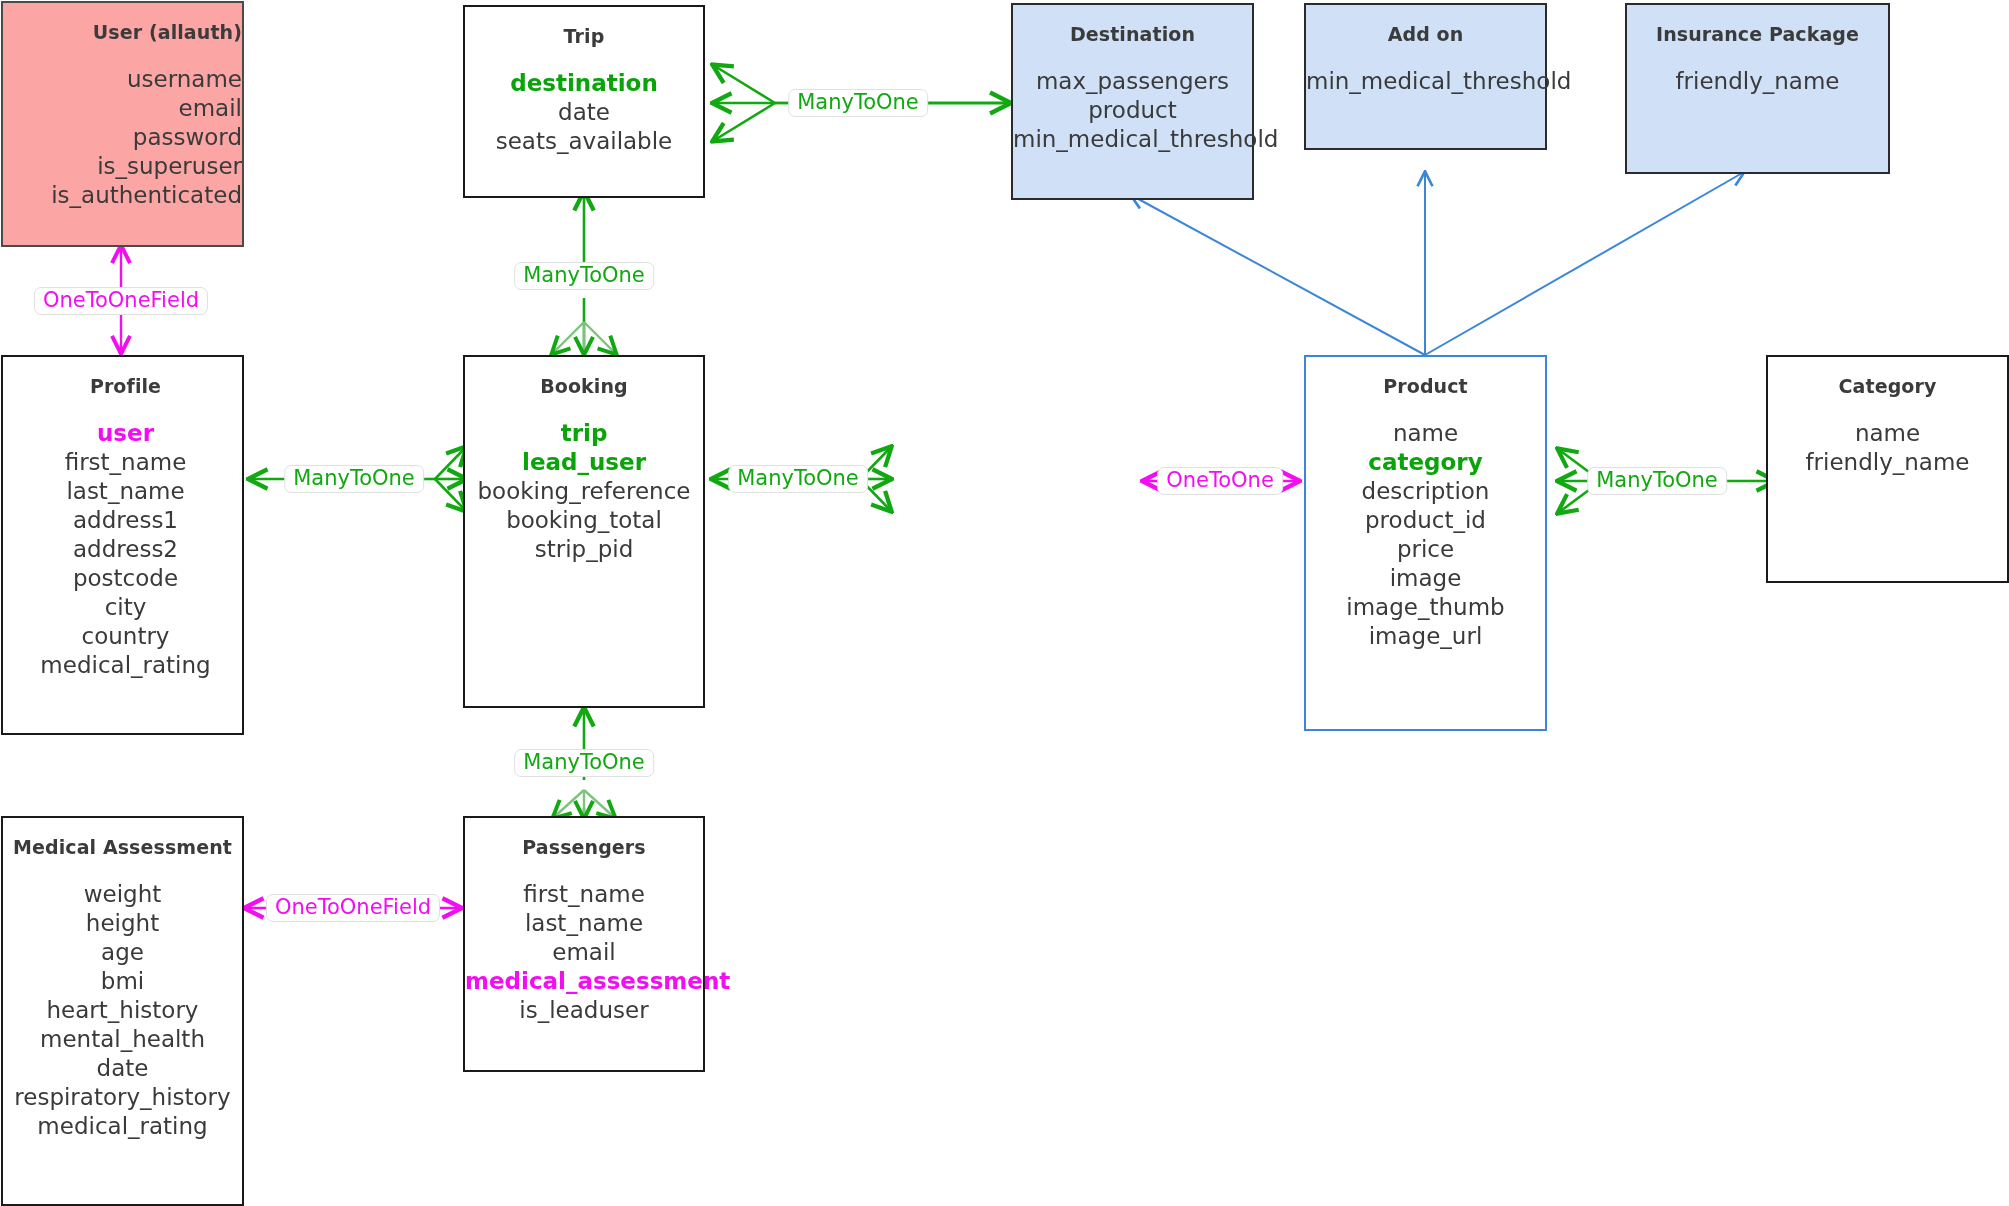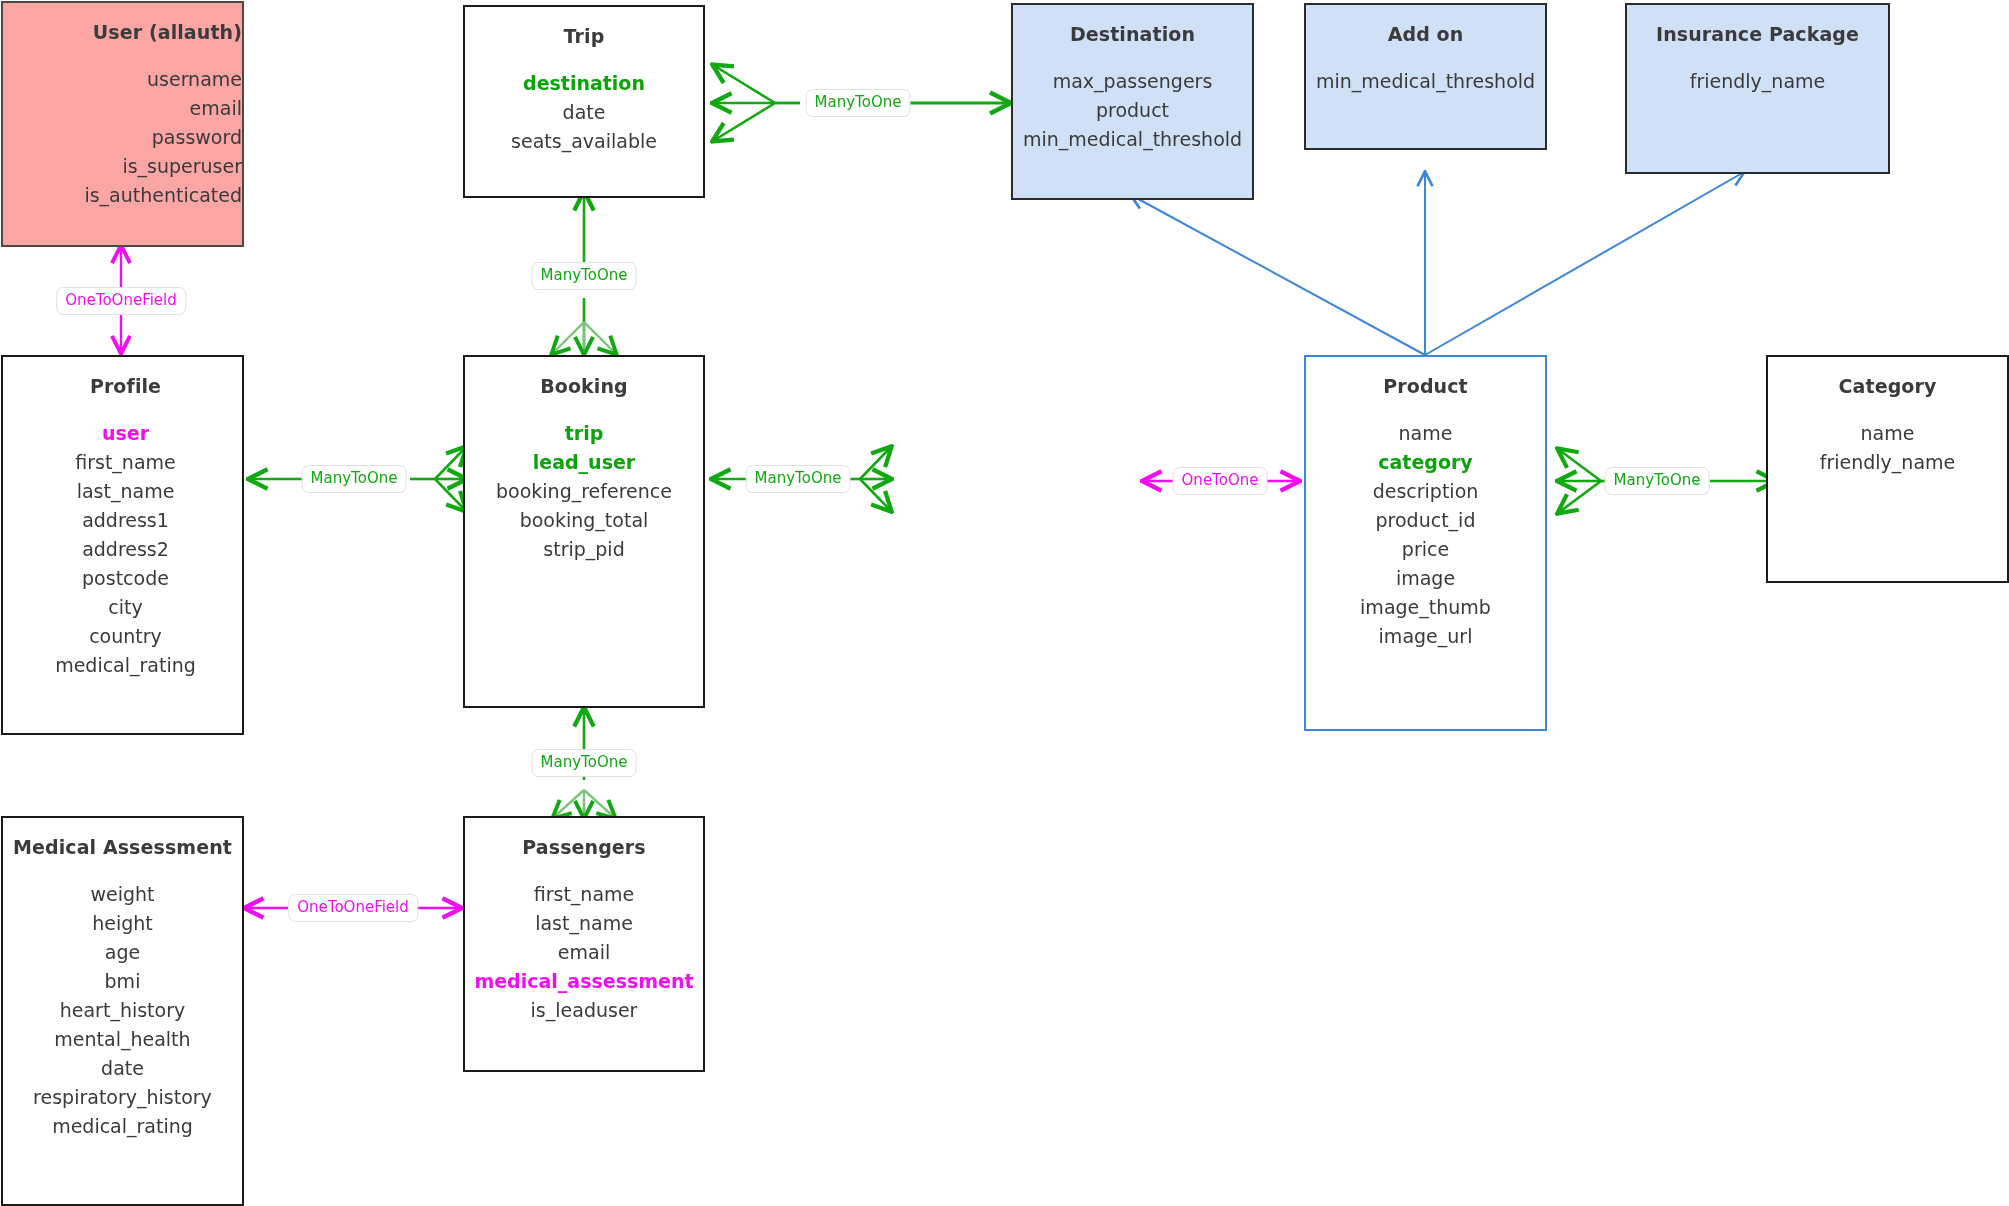--- a/index.html
+++ b/index.html
@@ -37,36 +37,36 @@
   .entity-title {
     font-weight: bold;
     font-size: 19px;
     color: #3b3b3b;
     margin-top: 18px;
     margin-bottom: 4px;
     letter-spacing: .1px;
   }
   .fields { margin-top: 22px; }
   .field {
-    font-size: 19px;
+    font-size: 23px;
     color: #3a3a3a;
     line-height: 29px;
     white-space: nowrap;
   }
   .field.green   { color: #0aa40a; font-weight: bold; }
   .field.magenta { color: #f20df2; font-weight: bold; }
 
   .edge-label {
     position: absolute;
     z-index: 4;
     background: #ffffff;
     border: 1px solid #e0e0e0;
     border-radius: 7px;
     padding: 2px 8px 3px 8px;
-    font-size: 15px;
+    font-size: 21px;
     line-height: 21px;
     white-space: nowrap;
     transform: translate(-50%, -50%);
   }
   .edge-label.green   { color: #11a811; }
   .edge-label.magenta { color: #f20df2; text-align: center; }
 </style>
 </head>
 <body>
 

